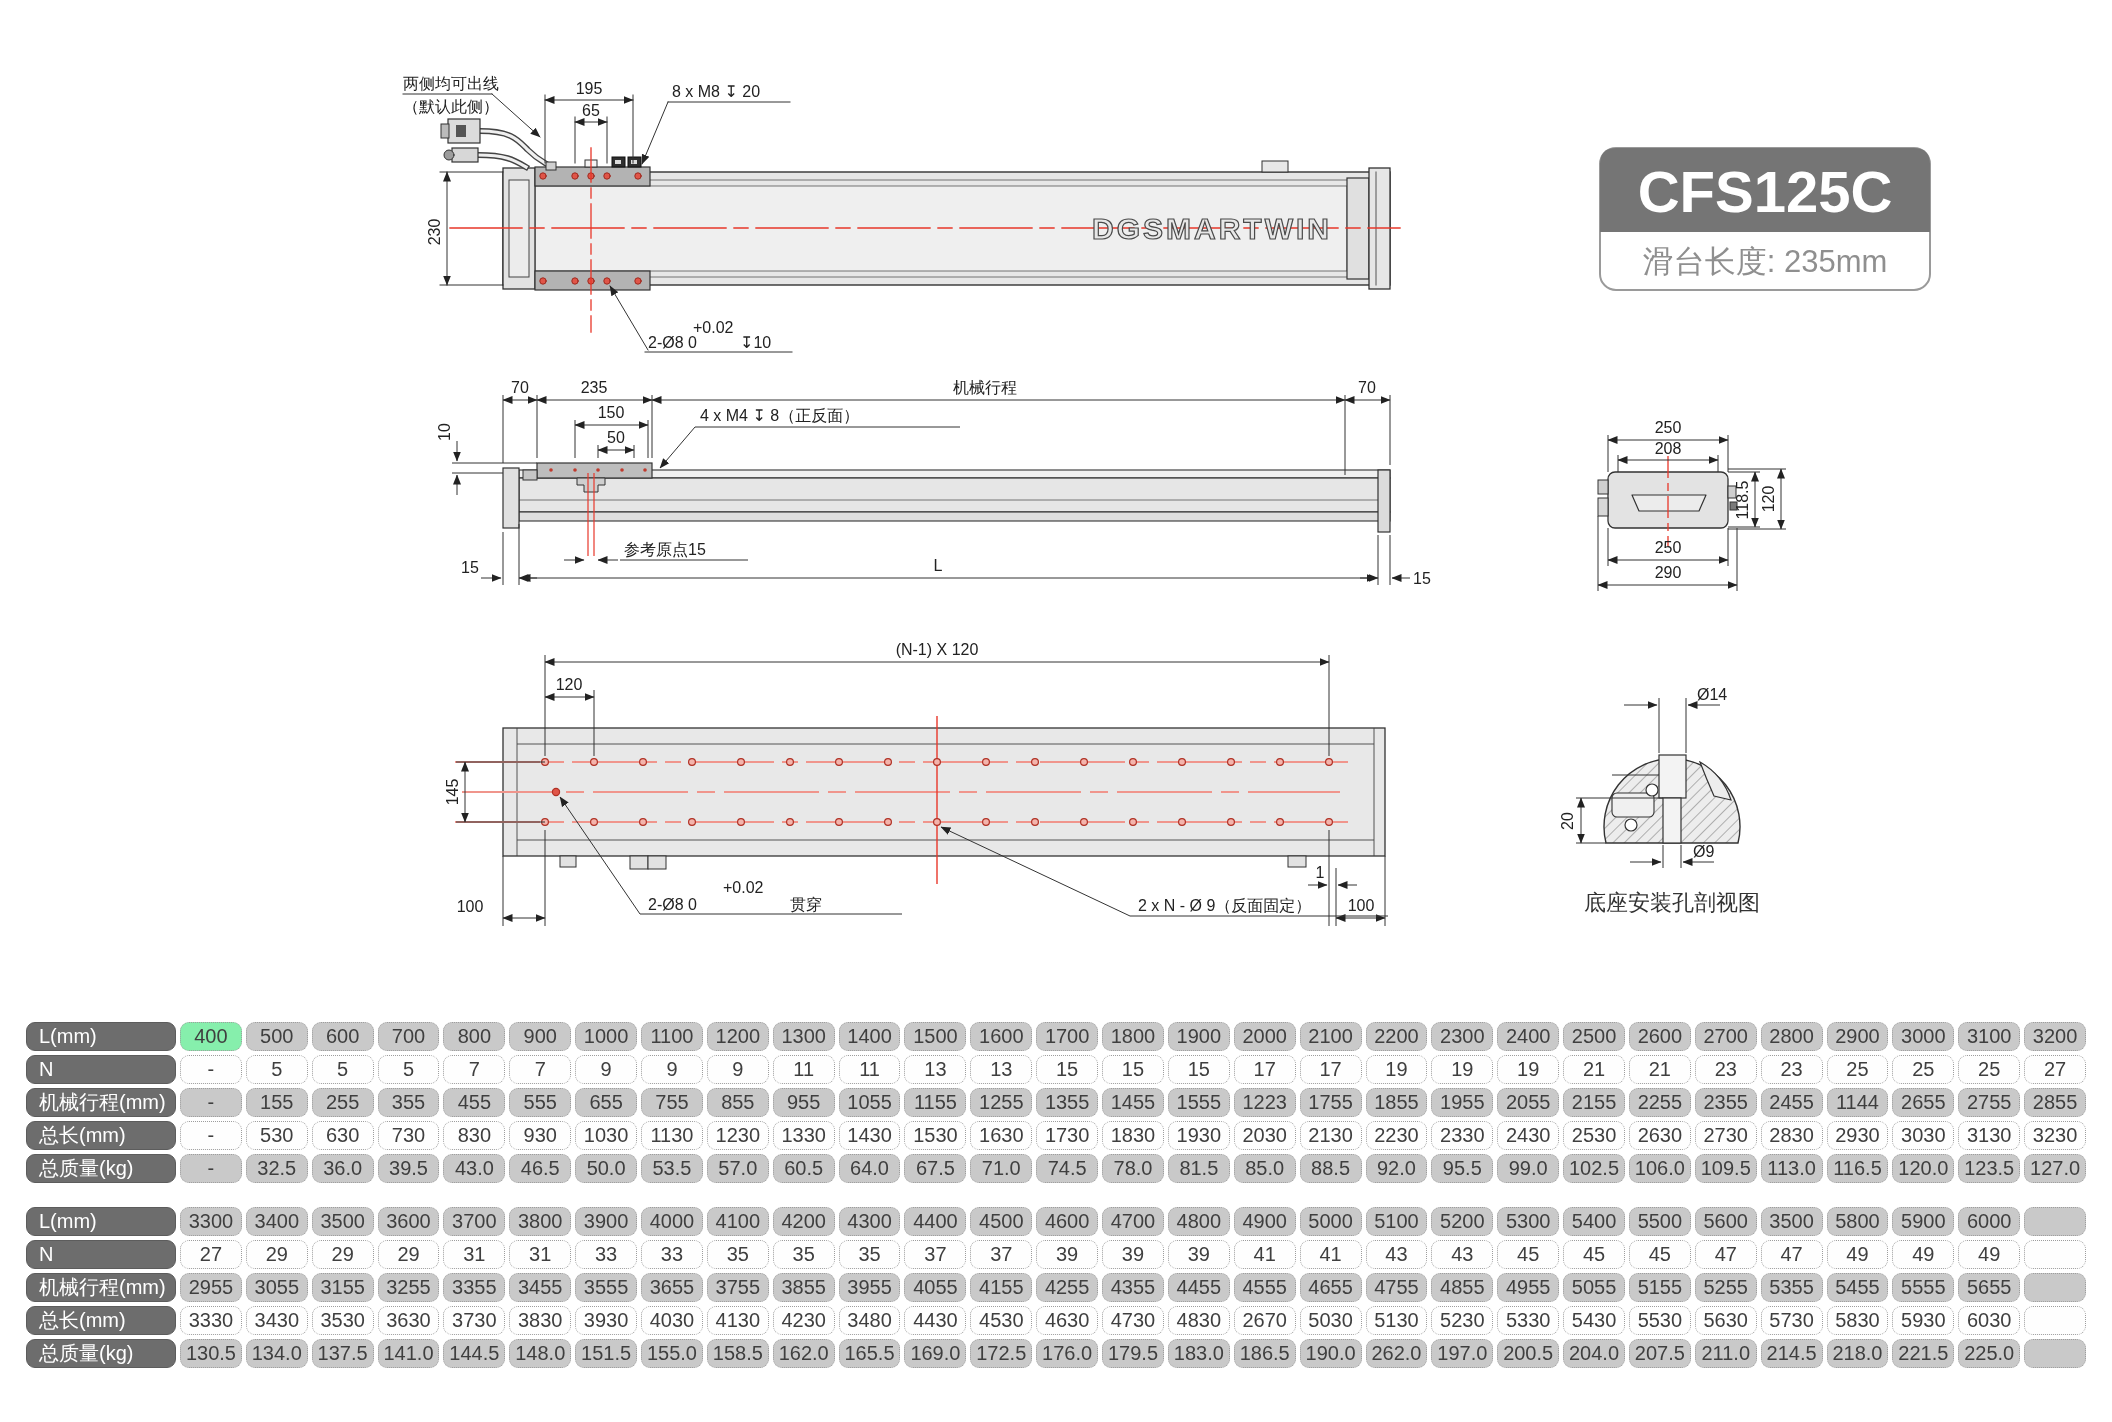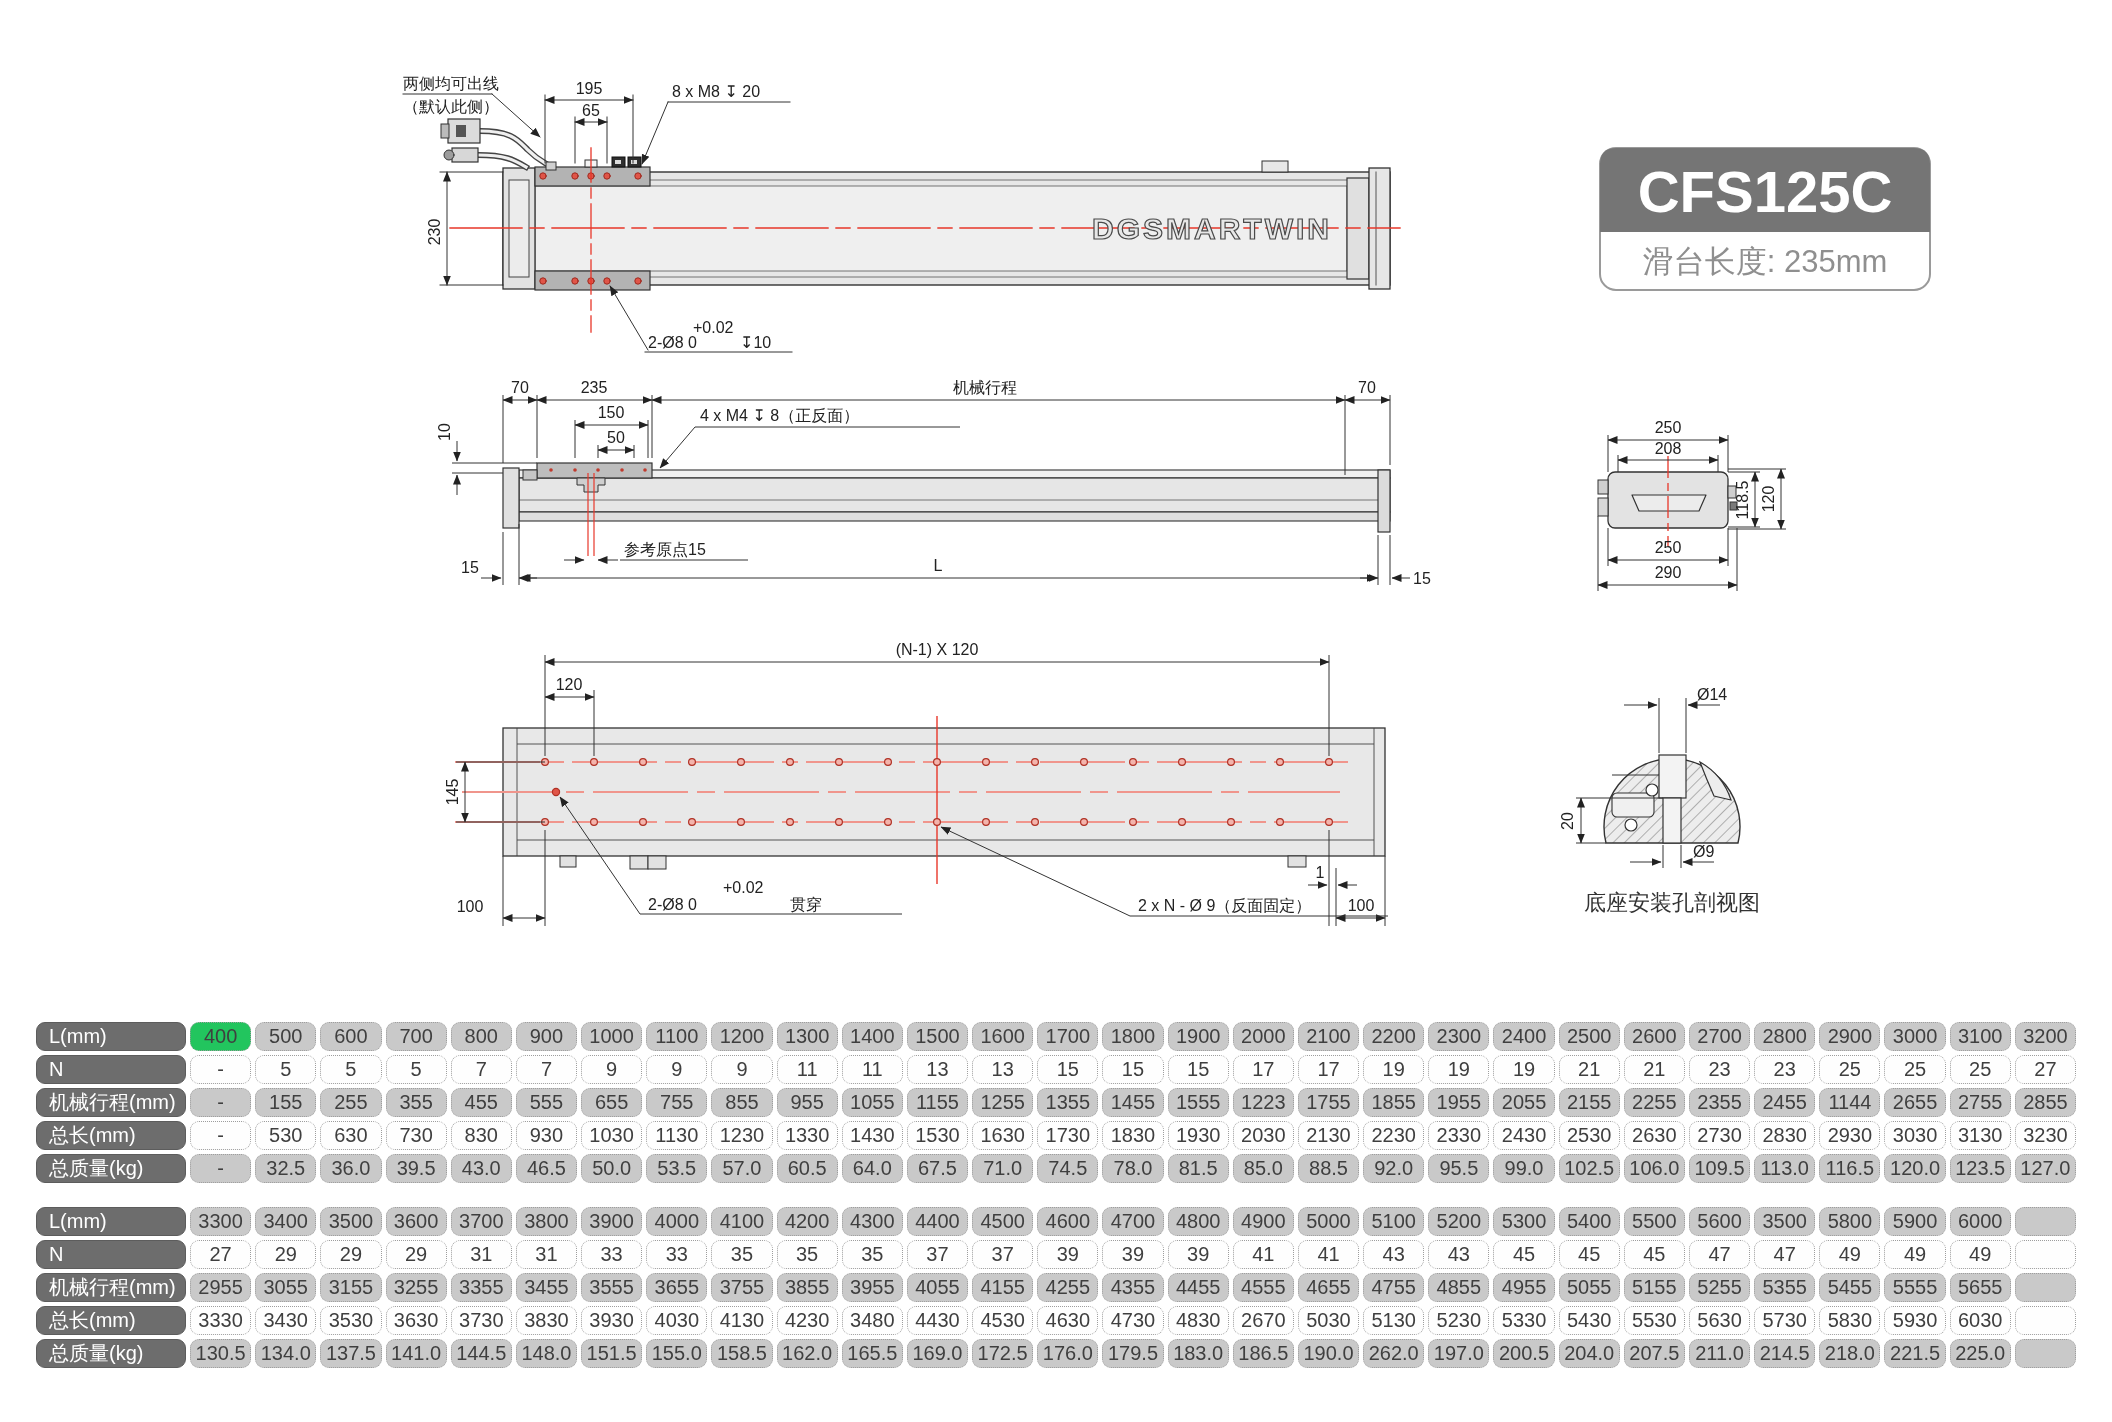--- a/index.html
+++ b/index.html
@@ -3,32 +3,32 @@
 <meta charset="utf-8">
 <style>
   html,body{margin:0;padding:0;}
   body{width:2112px;height:1422px;position:relative;background:#ffffff;
        font-family:"Liberation Sans", sans-serif;}
   svg text{font-family:"Liberation Sans", sans-serif;}
 
   .drawing{position:absolute;left:0;top:0;}
 
   .tables{position:absolute;left:0;top:1022px;width:2112px;
-          padding:0 36px;box-sizing:border-box;}
+          padding:0 26px;box-sizing:border-box;}
   .spec-table{display:grid;grid-template-columns:150px repeat(29,1fr);
               gap:4px 4px;margin-bottom:24px;}
   .cell{height:29px;border-radius:9px;display:flex;align-items:center;
         justify-content:center;font-size:20px;color:#3f3f3f;
         border:1px dotted #9d9d9d;box-sizing:border-box;overflow:hidden;
         white-space:nowrap;}
   .cell.head{background:#6d6d6d;color:#ffffff;justify-content:flex-start;
              padding-left:12px;border:1px solid #5c5c5c;font-size:20px;}
   .cell.gray{background:#c9c9c9;}
   .cell.white{background:#fefefe;}
-  .cell.hl{background:#22c55e;}
+  .cell.hl{background:#86efac;}
 </style>
 </head>
 <body>
 
 <svg class="drawing" width="2112" height="1010" viewBox="0 0 2112 1010">
   <defs>
     <marker id="ar" viewBox="0 0 10 10" refX="9.5" refY="5" markerWidth="10" markerHeight="10" orient="auto-start-reverse">
       <path d="M0,1 L10,5 L0,9 z" fill="#222"></path>
     </marker>
     <pattern id="hatch" width="8" height="8" patternTransform="rotate(45)" patternUnits="userSpaceOnUse">

